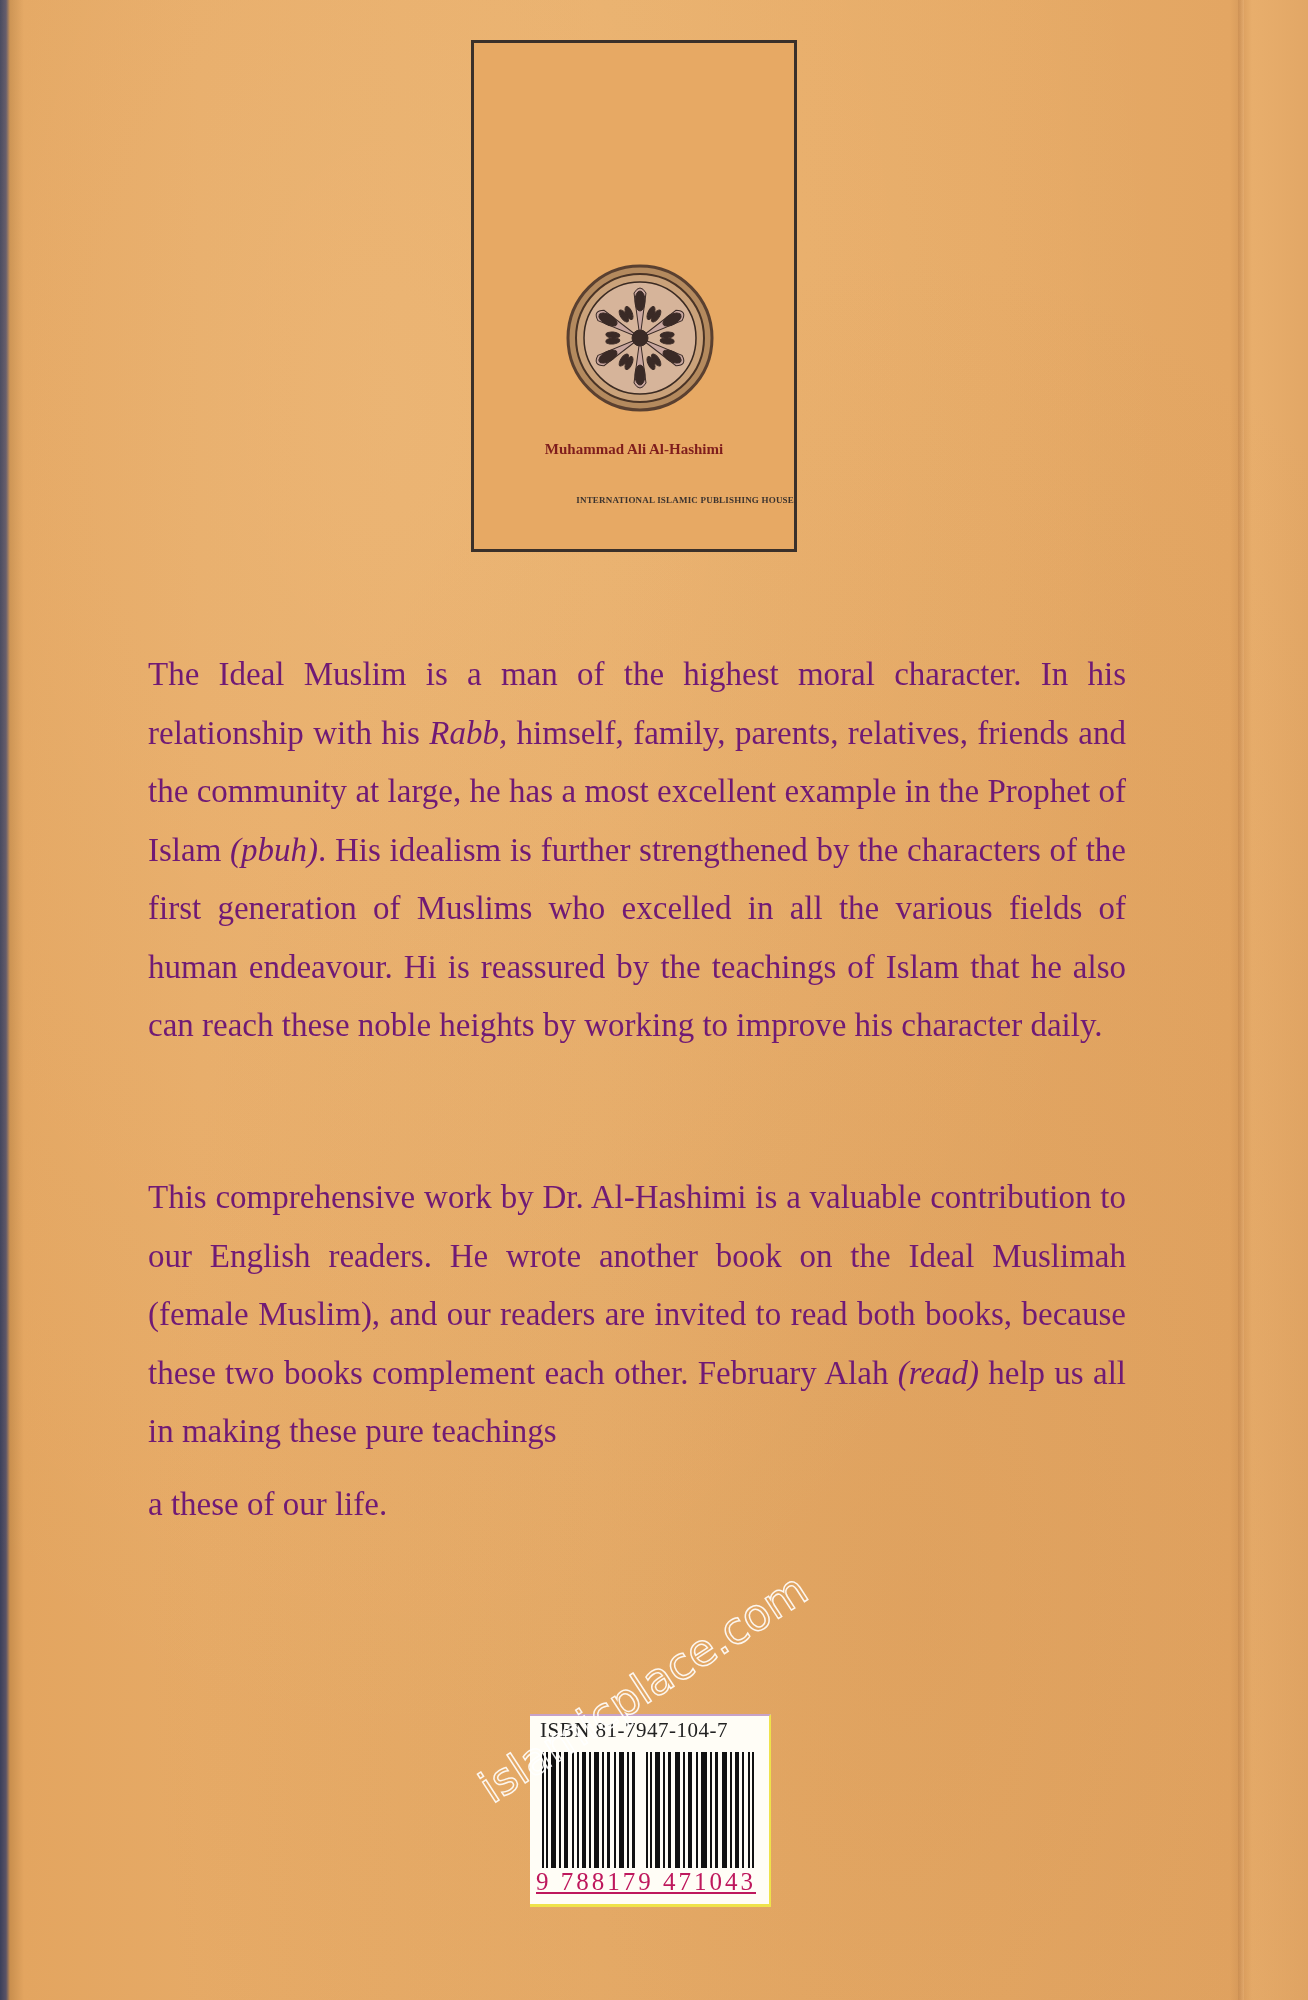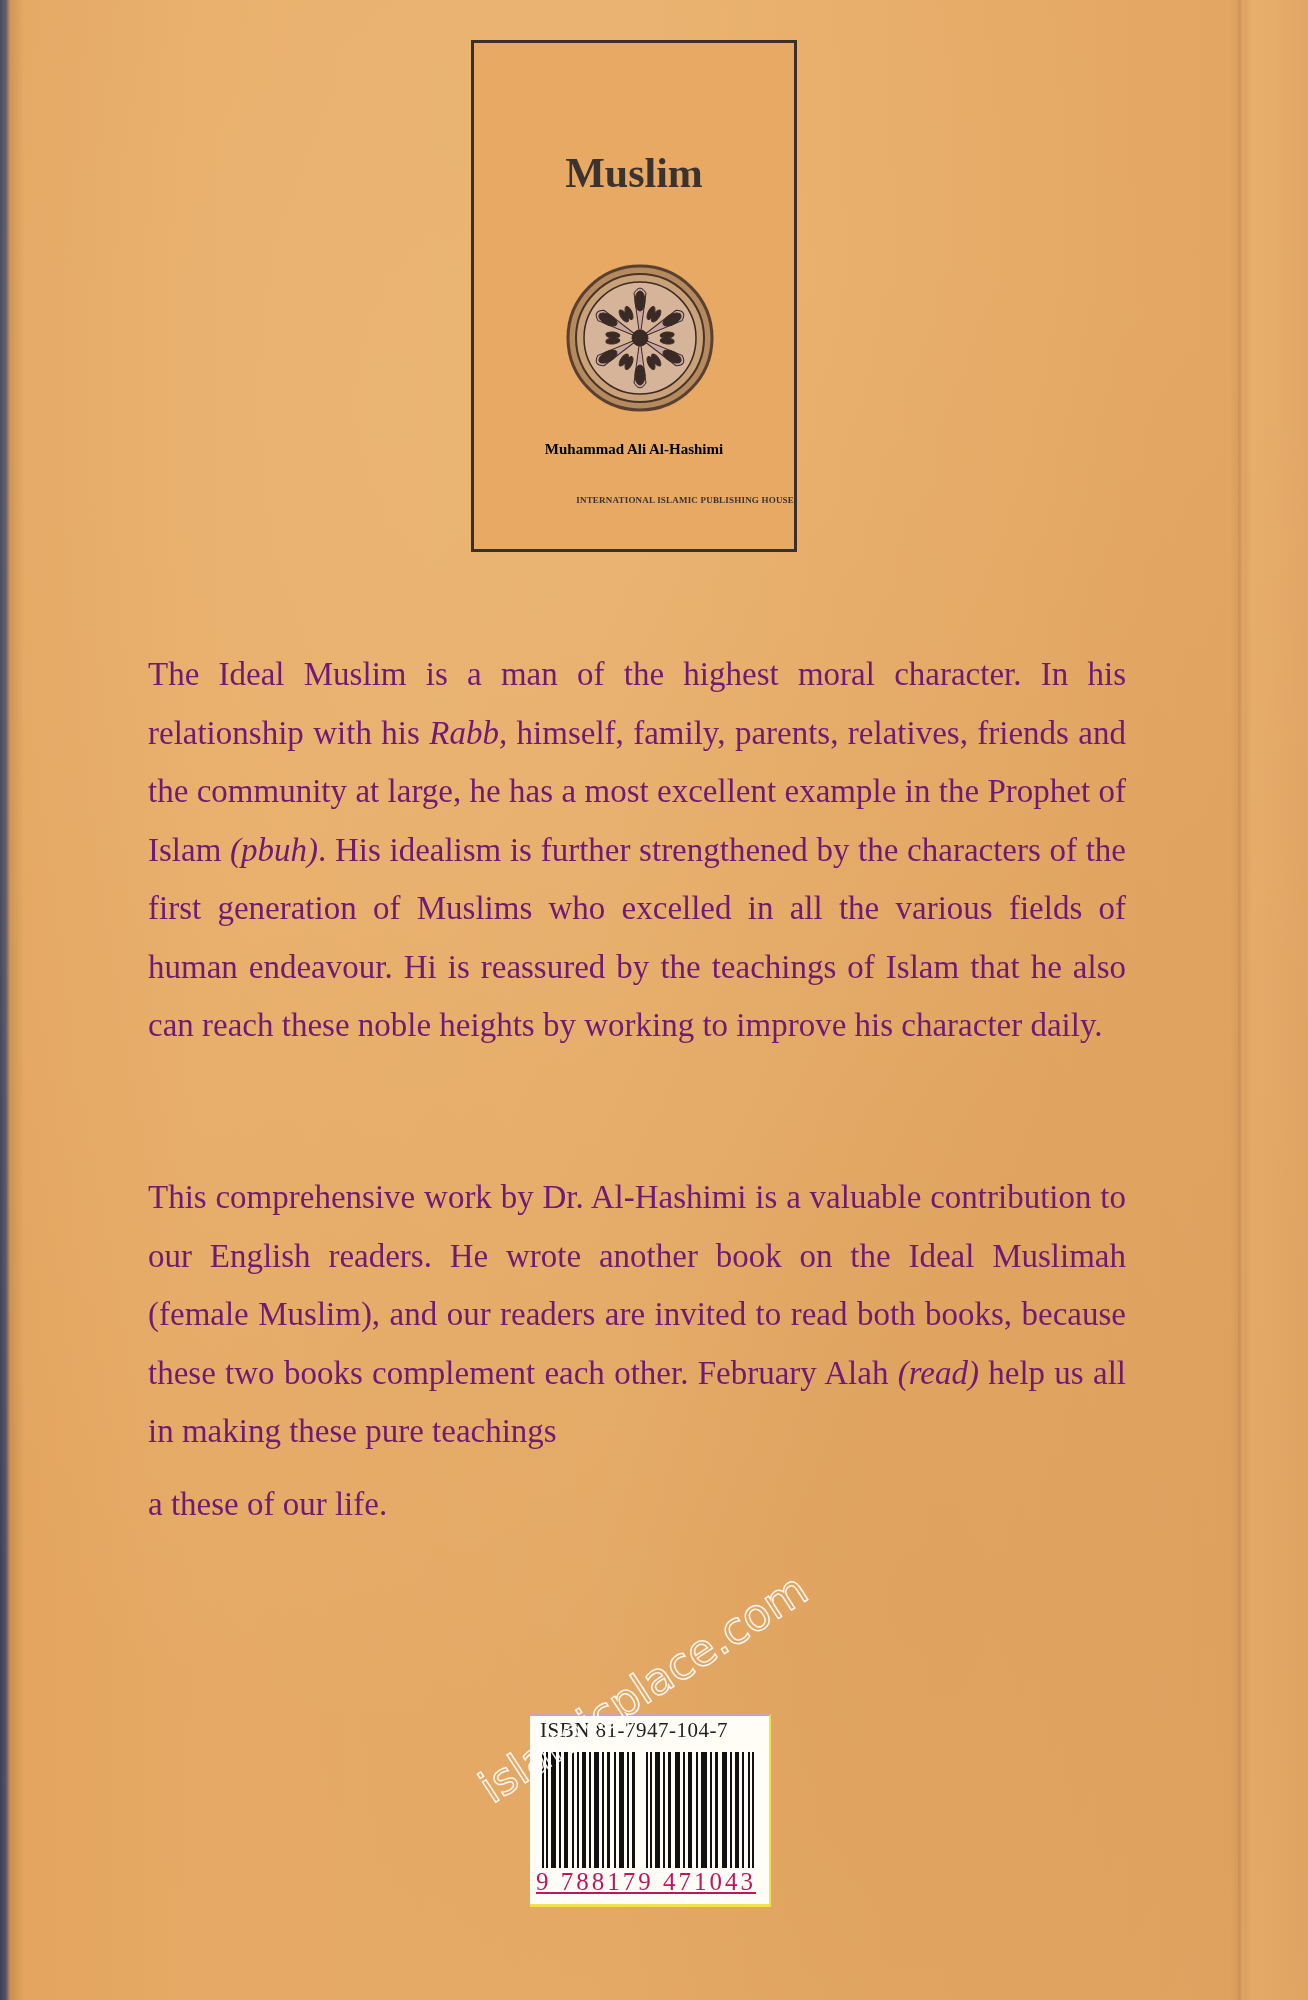--- a/index.html
+++ b/index.html
@@ -27,21 +27,21 @@
   }
   .mini-title {
     position:absolute; left:0; right:0; text-align:center; font-weight:bold; color:#3b332f;
   }
   .mini-title.l1 { top:54px; font-size:33px; }
   .mini-title.l2 { top:106px; font-size:42px; }
   .medallion {
     position:absolute; left:91px; top:220px; width:150px; height:150px;
   }
   .mini-author {
-    position:absolute; left:0; right:0; top:398px; text-align:center; font-size:15px; font-weight:bold; color:#000000;
+    position:absolute; left:0; right:0; top:398px; text-align:center; font-size:15px; font-weight:bold; color:#7f1d1d;
   }
   .mini-publisher {
     position:absolute; left:0; right:0; top:452px; text-align:right; font-size:9px; font-weight:bold; letter-spacing:0.2px; color:#3b332f;
   }
   .blurb {
     position:absolute; left:148px; width:978px;
     font-size:33px; line-height:58.5px; text-align:justify; text-align-last:left;
     color:#701a75;
   }
   .blurb p { margin:0; }
@@ -69,21 +69,20 @@
     white-space:nowrap; pointer-events:none;
   }
 </style>
 </head>
 <body>
 
 <div class="noise"></div>
 <div class="spine-crease"></div>
 
 <div class="mini-cover">
-  <div class="mini-title l2">Muslim</div>
   <svg class="medallion" viewBox="0 0 150 150">
     <circle cx="75" cy="75" r="72" fill="#b48a5e" stroke="#5a4030" stroke-width="3"></circle>
     <circle cx="75" cy="75" r="64" fill="#caa27a" stroke="#4a3426" stroke-width="2"></circle>
     <circle cx="75" cy="75" r="56" fill="#d6b49a" stroke="#3a2a22" stroke-width="1.5"></circle>
     <g fill="#3a2a26" stroke="#3a2a26" stroke-width="1">
       <g id="petal">
         <path d="M75 75 L69 30 Q75 20 81 30 Z" fill="#c9a7a0"></path>
         <ellipse cx="75" cy="38" rx="5" ry="10"></ellipse>
         <ellipse cx="64" cy="50" rx="3" ry="7" transform="rotate(-25 64 50)"></ellipse>
         <ellipse cx="86" cy="50" rx="3" ry="7" transform="rotate(25 86 50)"></ellipse>

